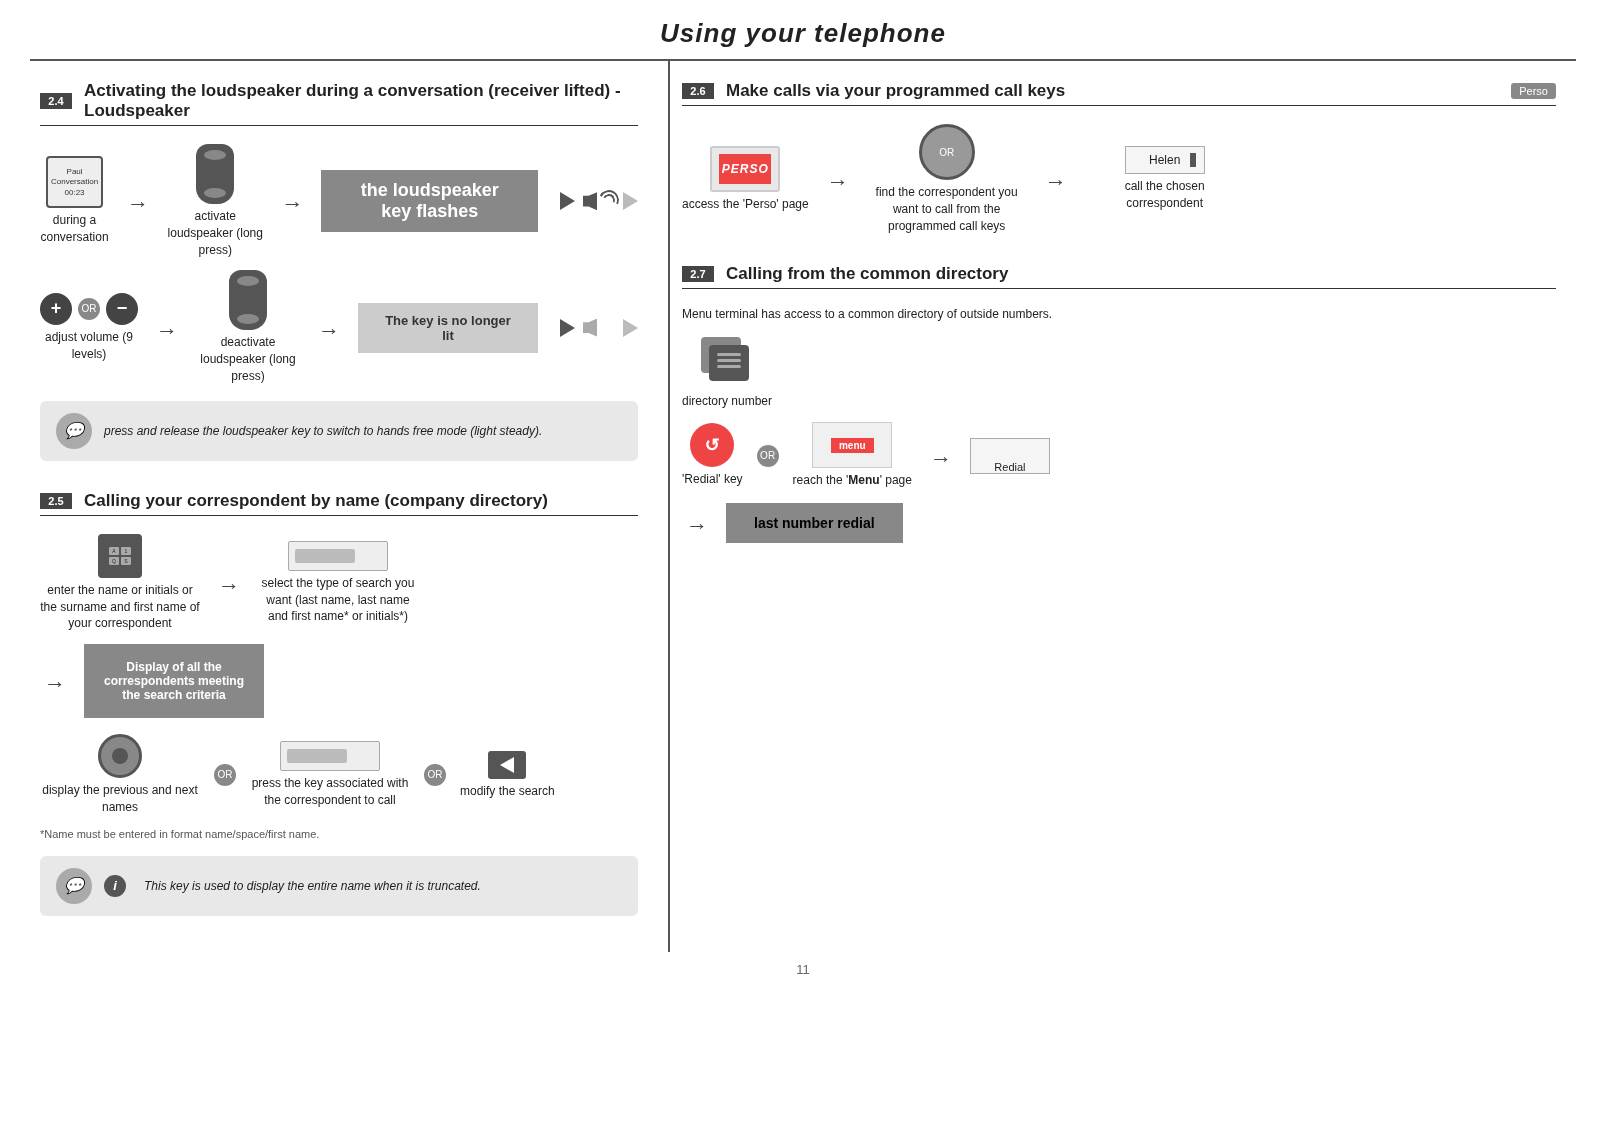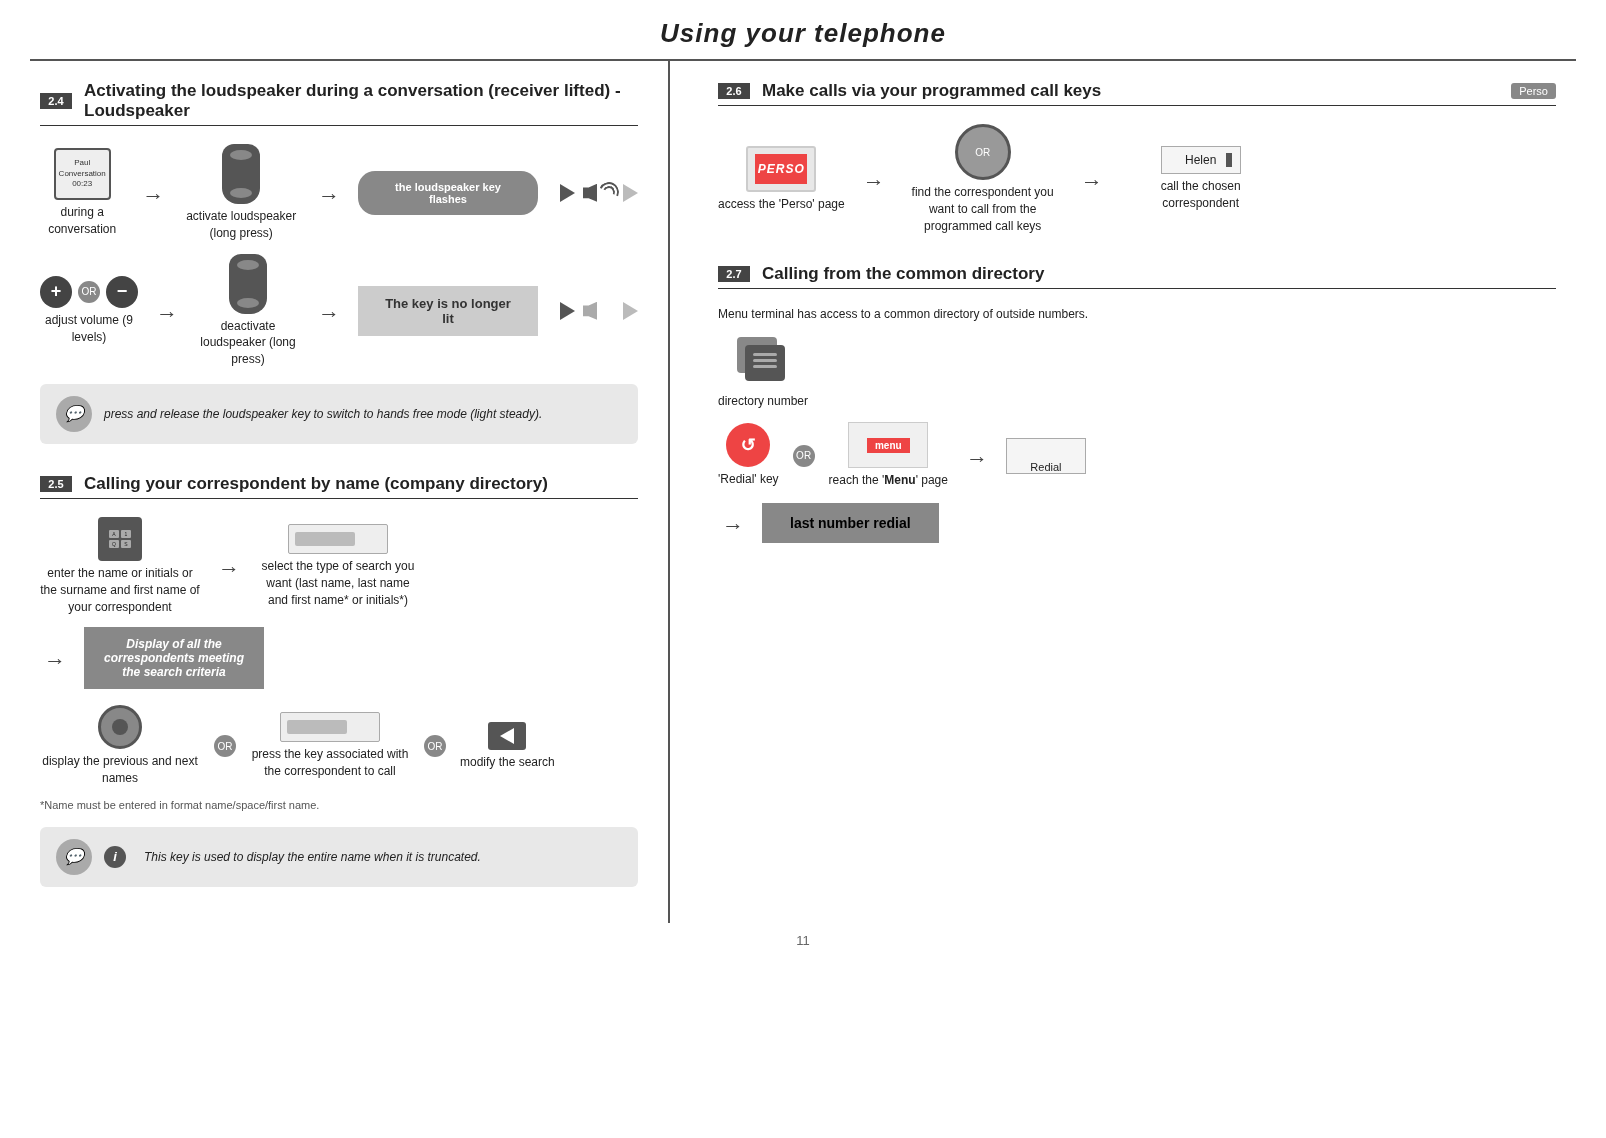--- a/index.html
+++ b/index.html
@@ -36,21 +36,21 @@
     
     .left-col {
       width: 640px;
       border-right: 2px solid #555;
       padding: 20px 30px 20px 10px;
     }
 
     
     .right-col {
       flex: 1;
-      padding: 20px 20px 20px 48px;
+      padding: 20px 20px 20px 12px;
     }
 
     
     .section-header {
       display: flex;
       align-items: center;
       margin-bottom: 18px;
       border-bottom: 1.5px solid #333;
       padding-bottom: 4px;
     }
@@ -169,25 +169,24 @@
       border-radius: 50%;
       width: 22px; height: 22px;
       display: flex; align-items: center; justify-content: center;
     }
 
     
     .status-box {
       background: #888;
       color: white;
       padding: 10px 36px;
-      font-size: 11px;
+      font-size: 18px;
       font-weight: bold;
       text-align: center;
       min-width: 180px;
-      border-radius: 17px;
     }
     .status-box-light {
       background: #ccc;
       color: #333;
       padding: 10px 20px;
       font-size: 13px;
       font-weight: bold;
       text-align: center;
       min-width: 180px;
     }
@@ -256,26 +255,25 @@
       width: 0; height: 0;
       border-top: 8px solid transparent;
       border-bottom: 8px solid transparent;
       border-right: 14px solid white;
     }
 
     
     .display-criteria-box {
       background: #888;
       color: white;
-      padding: 10px 16px;
+      padding: 16px 16px;
       text-align: center;
       font-size: 12px;
       font-weight: bold;
       max-width: 180px;
-      font-style: italic;
     }
 
     
     .icon-perso-key {
       width: 70px; height: 46px;
       background: #e8e8e8;
       border: 2px solid #ccc;
       border-radius: 3px;
       display: flex; align-items: center; justify-content: center;
     }

